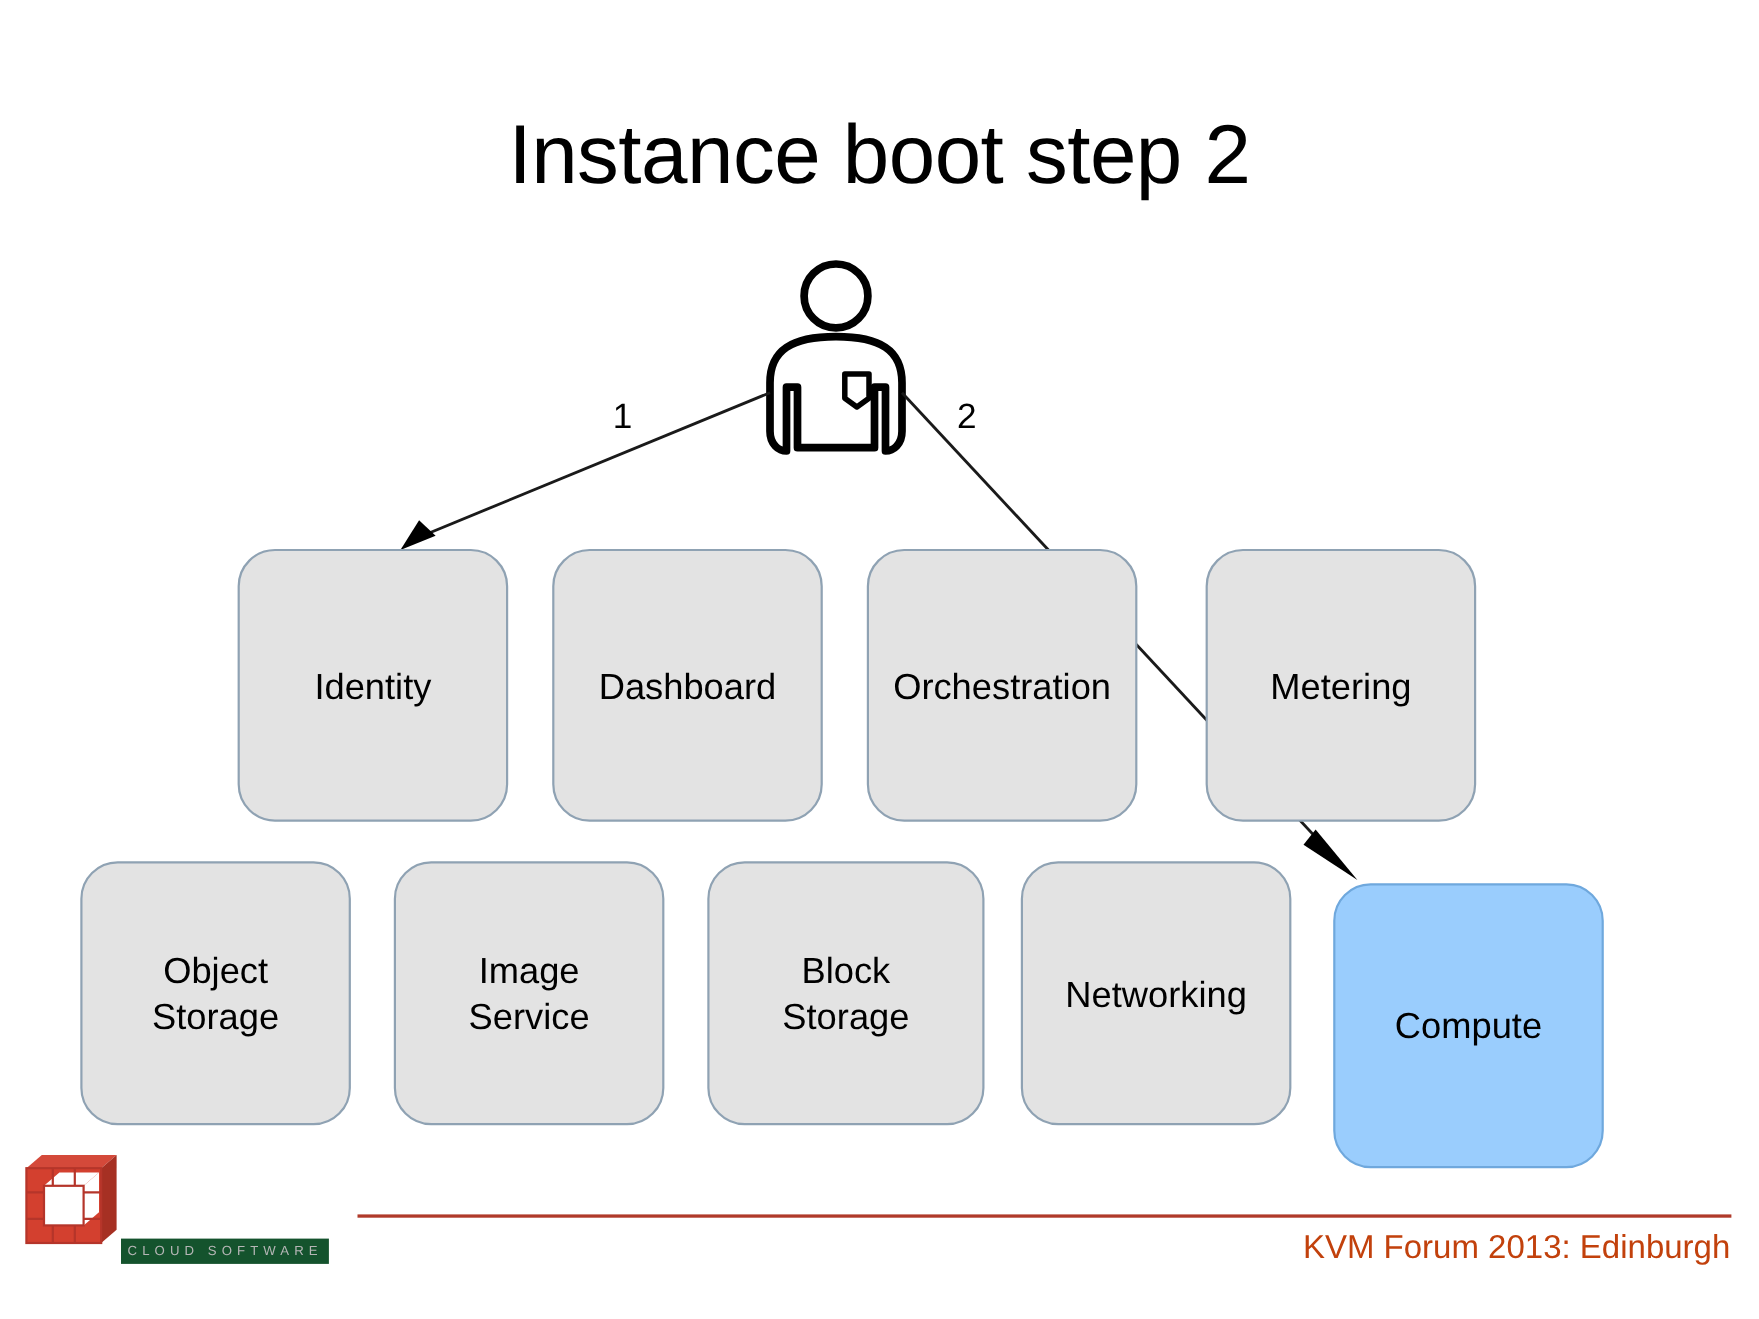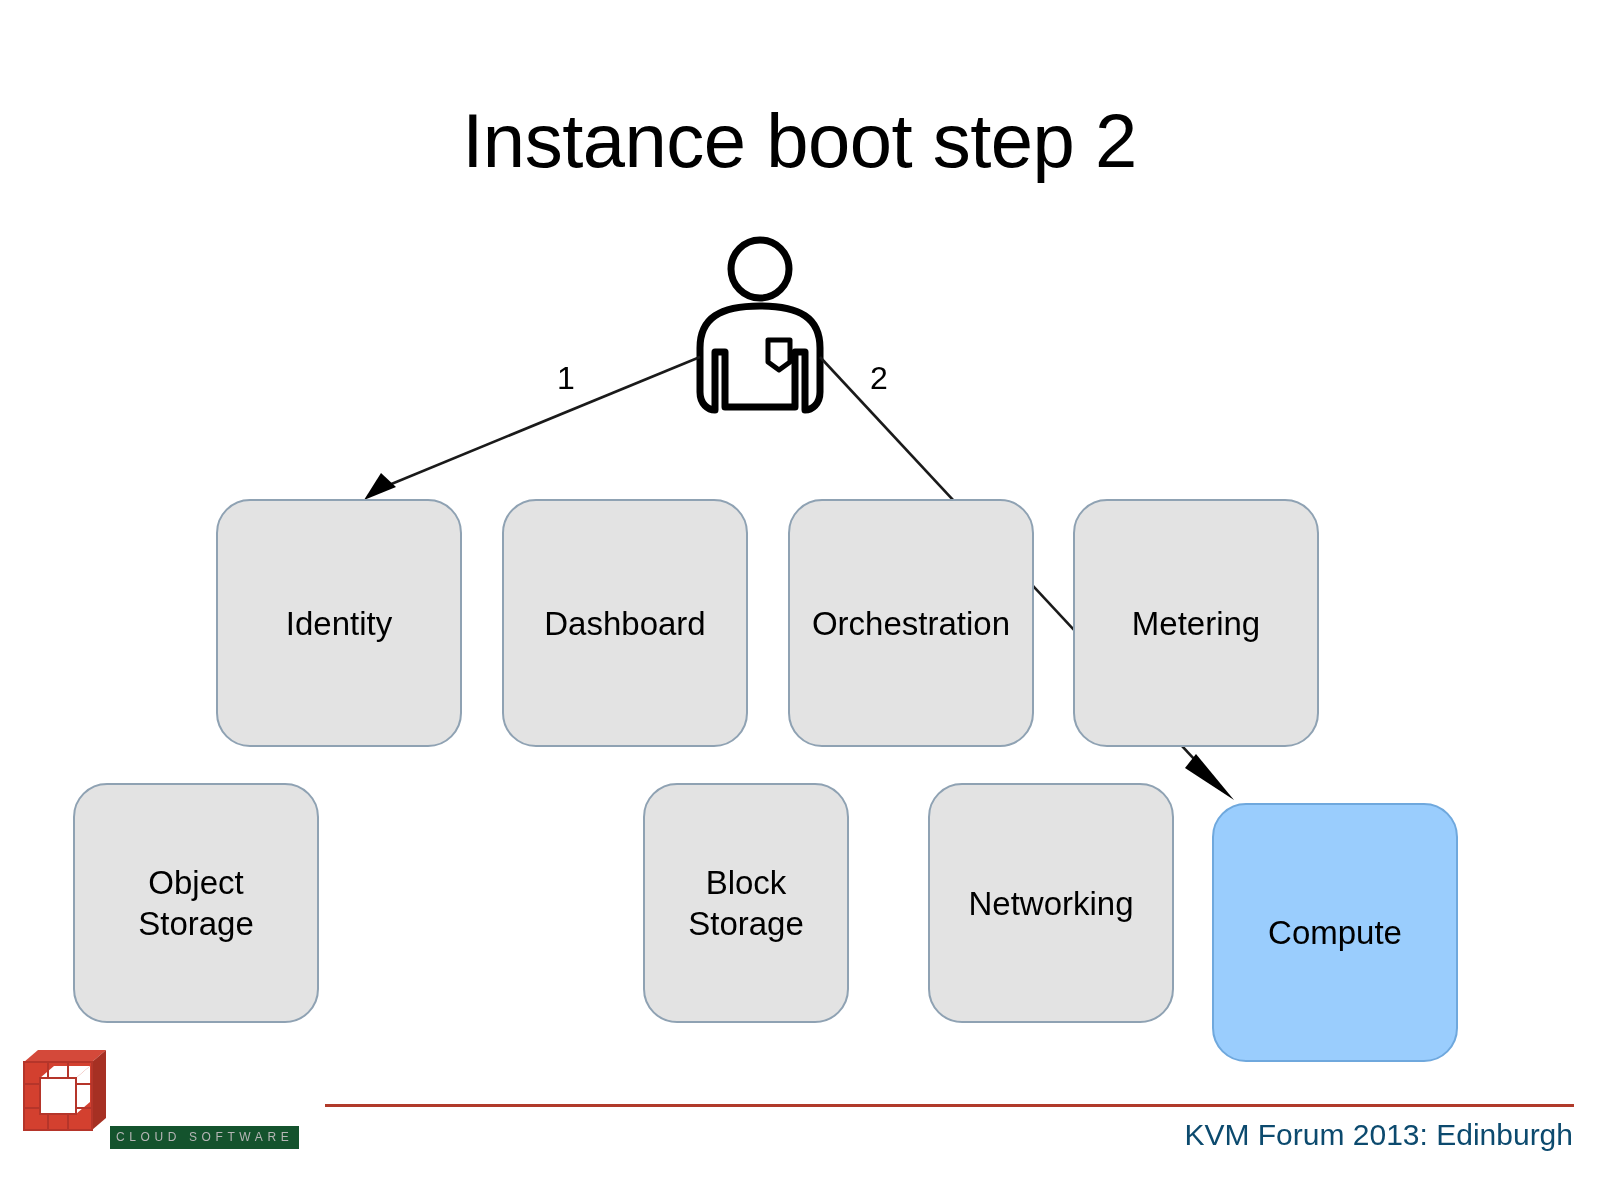--- a/index.html
+++ b/index.html
@@ -89,21 +89,21 @@
     width: 1249px;
     height: 3px;
     background: #b03a2a;
   }
   #footer-venue {
     position: absolute;
     right: 26px;
     top: 1117px;
     font-size: 30px;
     line-height: 36px;
-    color: #0c4a6e;
+    color: #c2410c;
     white-space: nowrap;
   }
 
   
   #logo {
     position: absolute;
     left: 14px;
     top: 1040px;
     width: 320px;
     height: 130px;
@@ -195,31 +195,35 @@
   </div>
 
   <div class="svc-box" style="left:502px; top:499px; width:246px; height:248px;">
     <span class="svc-label">Dashboard</span>
   </div>
 
   <div class="svc-box" style="left:788px; top:499px; width:246px; height:248px;text-align:center;">
     <span class="svc-label">Orchestration</span>
   </div>
 
-  <div class="svc-box" style="left:1073px; top:499px; width:246px; height:248px;">
+  <div class="svc-box" style="left:1096px; top:499px; width:246px; height:248px;">
     <span class="svc-label">Metering</span>
   </div>
 
   <div class="svc-box" style="left:73px; top:783px; width:246px; height:240px;">
     <span class="svc-label">Object
 Storage</span>
   </div>
 
-
-  <div class="svc-box" style="left:643px; top:783px; width:206px; height:240px;">
+  <div class="svc-box" style="left:358px; top:783px; width:246px; height:240px;">
+    <span class="svc-label">Image
+Service</span>
+  </div>
+
+  <div class="svc-box" style="left:643px; top:783px; width:252px; height:240px;">
     <span class="svc-label">Block
 Storage</span>
   </div>
 
   <div class="svc-box" style="left:928px; top:783px; width:246px; height:240px;">
     <span class="svc-label">Networking</span>
   </div>
 
   <div class="svc-box highlight" style="left:1212px; top:803px; width:246px; height:259px;">
     <span class="svc-label">Compute</span>

